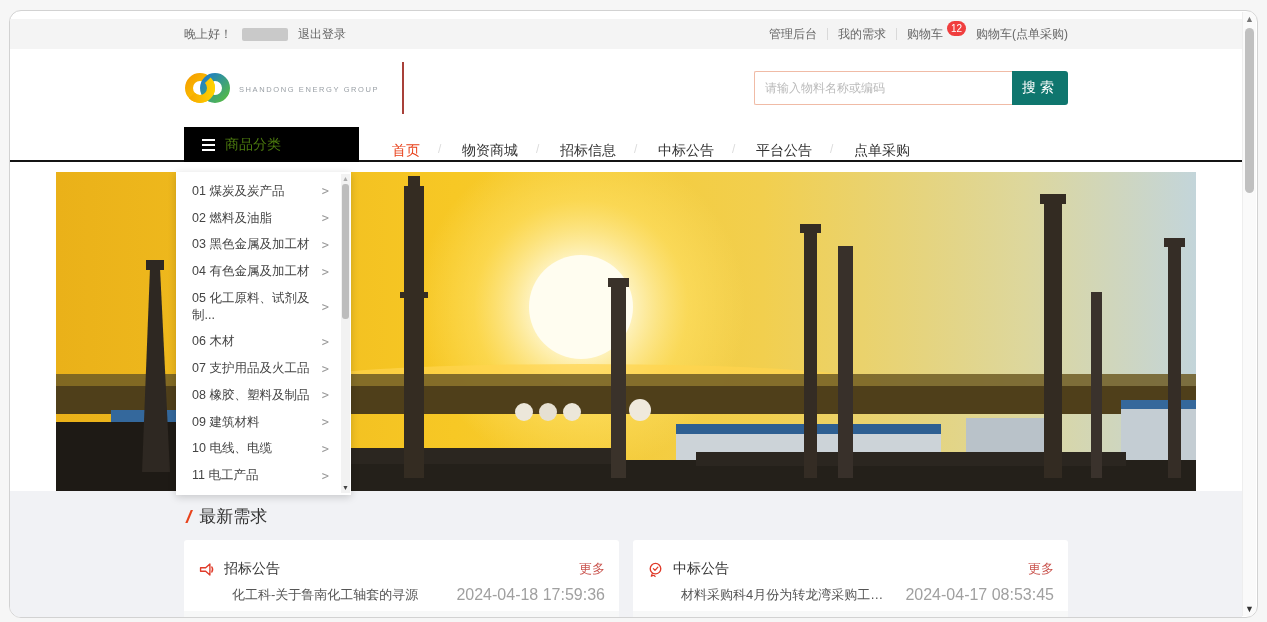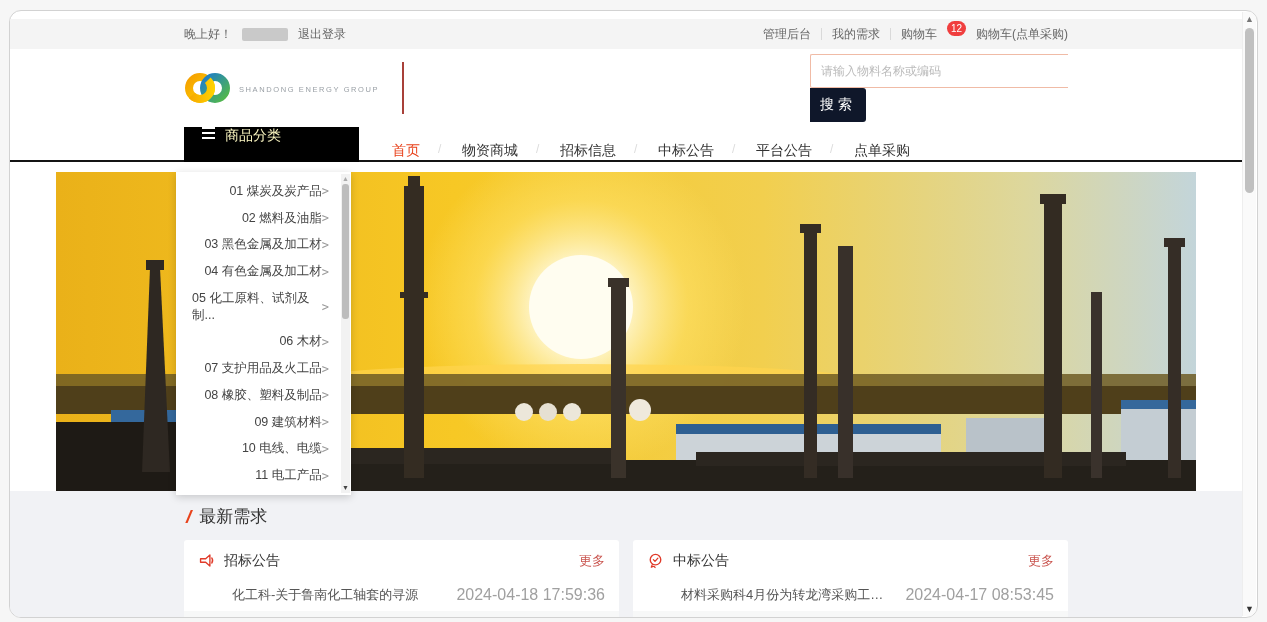--- a/index.html
+++ b/index.html
@@ -20,78 +20,78 @@
 
   .inner { position:absolute; left:0; top:0; right:15px; bottom:0; }
 
   
   .topbar { height:30px; background:#f4f4f4; font-size:12px; color:#666; }
   .tb-wrap { width:884px; margin:8px auto; height:30px; display:flex; align-items:center; justify-content:space-between; }
   .tb-left, .tb-right { display:flex; align-items:center; gap:10px; }
   .redact { width:46px; height:13px; background:#c9c9c9; border-radius:2px; }
   .tb-link { color:#666; cursor:pointer; }
   .tb-sep { width:1px; height:12px; background:#d9d9d9; }
-  .cart-wrap { display:flex; align-items:flex-start; gap:10px; }
+  .cart-wrap { display:flex; align-items:flex-start; gap:4px; }
   .badge { min-width:17px; height:15px; padding:0 4px; background:#f03e3e; color:#fff;
     border-radius:8px; font-size:10px; line-height:15px; text-align:center; margin-top:-5px; }
 
   
   .header { height:78px; background:#fff; }
   .hd-wrap { width:884px; margin:0 auto; height:78px; display:flex; align-items:center; justify-content:space-between; }
   .logo { display:flex; align-items:center; gap:9px; }
   .logo-text .cn { font-size:19px; font-weight:bold; color:#1f1f1f; letter-spacing:2px; }
   .logo-text .en { font-size:7.5px; color:#9aa0a6; letter-spacing:1.6px; margin-top:2px;text-align:right; }
   .logo-div { width:2px; height:52px; background:#a84039; margin-left:14px; }
-  .search { display:flex;flex-direction:column; }
+  .search { display:flex; }
   .search input { width:258px; height:34px; border:1px solid #f0bba6; border-right:none;
     padding:0 10px; font-size:12px; color:#333; outline:none; border-radius:2px 0 0 2px; }
   .search input::placeholder { color:#bbb; }
-  .search button { width:56px; height:34px; background:#0f172a; color:#fff; border:none;
+  .search button { width:56px; height:34px; background:#0f766e; color:#fff; border:none;
     font-size:14px; letter-spacing:4px; cursor:pointer; border-radius:0 3px 3px 0; }
 
   
   .nav { height:35px; background:#fff; border-bottom:2px solid #141414; position:relative; }
   .nav-wrap { width:884px; margin:0 auto; height:35px; display:flex; align-items:stretch; }
-  .cat-head { width:175px; background:#000; color:#fef9c3; font-size:14px;
-    display:flex; gap:10px; padding-left:18px; cursor:pointer; }
+  .cat-head { width:175px; background:#000; color:#4d7c0f; font-size:14px;
+    display:flex; align-items:center; gap:10px; padding-left:18px; cursor:pointer; }
   .burger { display:inline-flex; flex-direction:column; gap:3px; }
   .burger i { display:block; width:13px; height:2px; background:#fff; }
   .nav-links { display:flex; align-items:center; margin-left:12px; }
   .nav-item { font-size:14px; color:#333; padding:0 21px; cursor:pointer; position:relative;margin-top:12px; }
   .nav-item + .nav-item::before { content:"/"; color:#ddd; position:absolute; left:-3px; top:0; font-size:12px; }
   .nav-item.active { color:#e8421b; }
 
   
   .banner-zone { background:#fff; padding-top:10px; height:329px; position:relative; }
   .banner { width:1140px; height:319px; margin:0 auto; position:relative; overflow:hidden; }
   .banner svg { display:block; width:100%; height:100%; }
 
   
   .cat-panel { position:absolute; left:166px; top:10px; width:175px; height:323px;
     background:#fff; box-shadow:0 2px 8px rgba(0,0,0,.18); z-index:5; padding:6px 0; }
-  .cat-list { list-style:none; height:100%; display:flex; flex-direction:column; justify-content:space-around;align-items:flex-end; }
+  .cat-list { list-style:none; height:100%; display:flex; flex-direction:column; justify-content:space-around; }
   .cat-item { display:flex; align-items:center; justify-content:space-between;
     padding:0 22px 0 16px; font-size:12.5px; color:#444; cursor:pointer; }
   .cat-item .chev { color:#999; font-size:12px; font-family:"DejaVu Sans Mono",monospace; }
   .cat-sb { position:absolute; right:1px; top:2px; bottom:2px; width:9px; background:#f2f2f2;
     display:flex; flex-direction:column; align-items:center; }
   .cat-sb .arr { font-size:7px; color:#aaa; height:10px; line-height:10px; }
   .cat-sb .thumb { width:7px; height:135px; background:#bdbdbd; border-radius:3px; }
   .cat-sb .spacer { flex:1; }
   .cat-sb .arr.down { color:#444; }
 
   
   .lower { background:#f1f2f5; padding-top:12px; height:177px; }
   .lw-wrap { width:884px; margin:0 auto; }
   .sec-title { display:flex; align-items:center; gap:8px; margin:2px 0 12px 2px; }
   .sec-slash { color:#e8421b; font-size:19px; font-weight:bold; font-style:italic; }
   .sec-text { font-size:17px; color:#333; }
   .panels { display:flex; gap:14px; }
   .panel { flex:1; background:#fff; border-radius:3px 3px 0 0; overflow:hidden; }
-  .panel-head { height:38px; display:flex; align-items:flex-start; gap:9px; padding:12px 14px; }
+  .panel-head { height:38px; display:flex; align-items:flex-end; gap:9px; padding:0 14px; }
   .panel-title { font-size:14px; color:#333; flex:1; }
   .more-link { font-size:13px; color:#c9544e; cursor:pointer; }
   .p-icon { width:17px; height:17px; flex:0 0 auto; }
   .row { height:33px; display:flex; align-items:center; justify-content:space-between;
     padding:0 14px; cursor:pointer; }
   .row:nth-child(odd) { background:#f7f8f8; }
   .row-title { font-size:13px; color:#555; white-space:nowrap; overflow:hidden; text-overflow:ellipsis;margin-left:34px; }
   .row-date { font-size:16px; color:#a0a0a0; margin-left:12px; flex:0 0 auto; }
 </style>
 </head>

